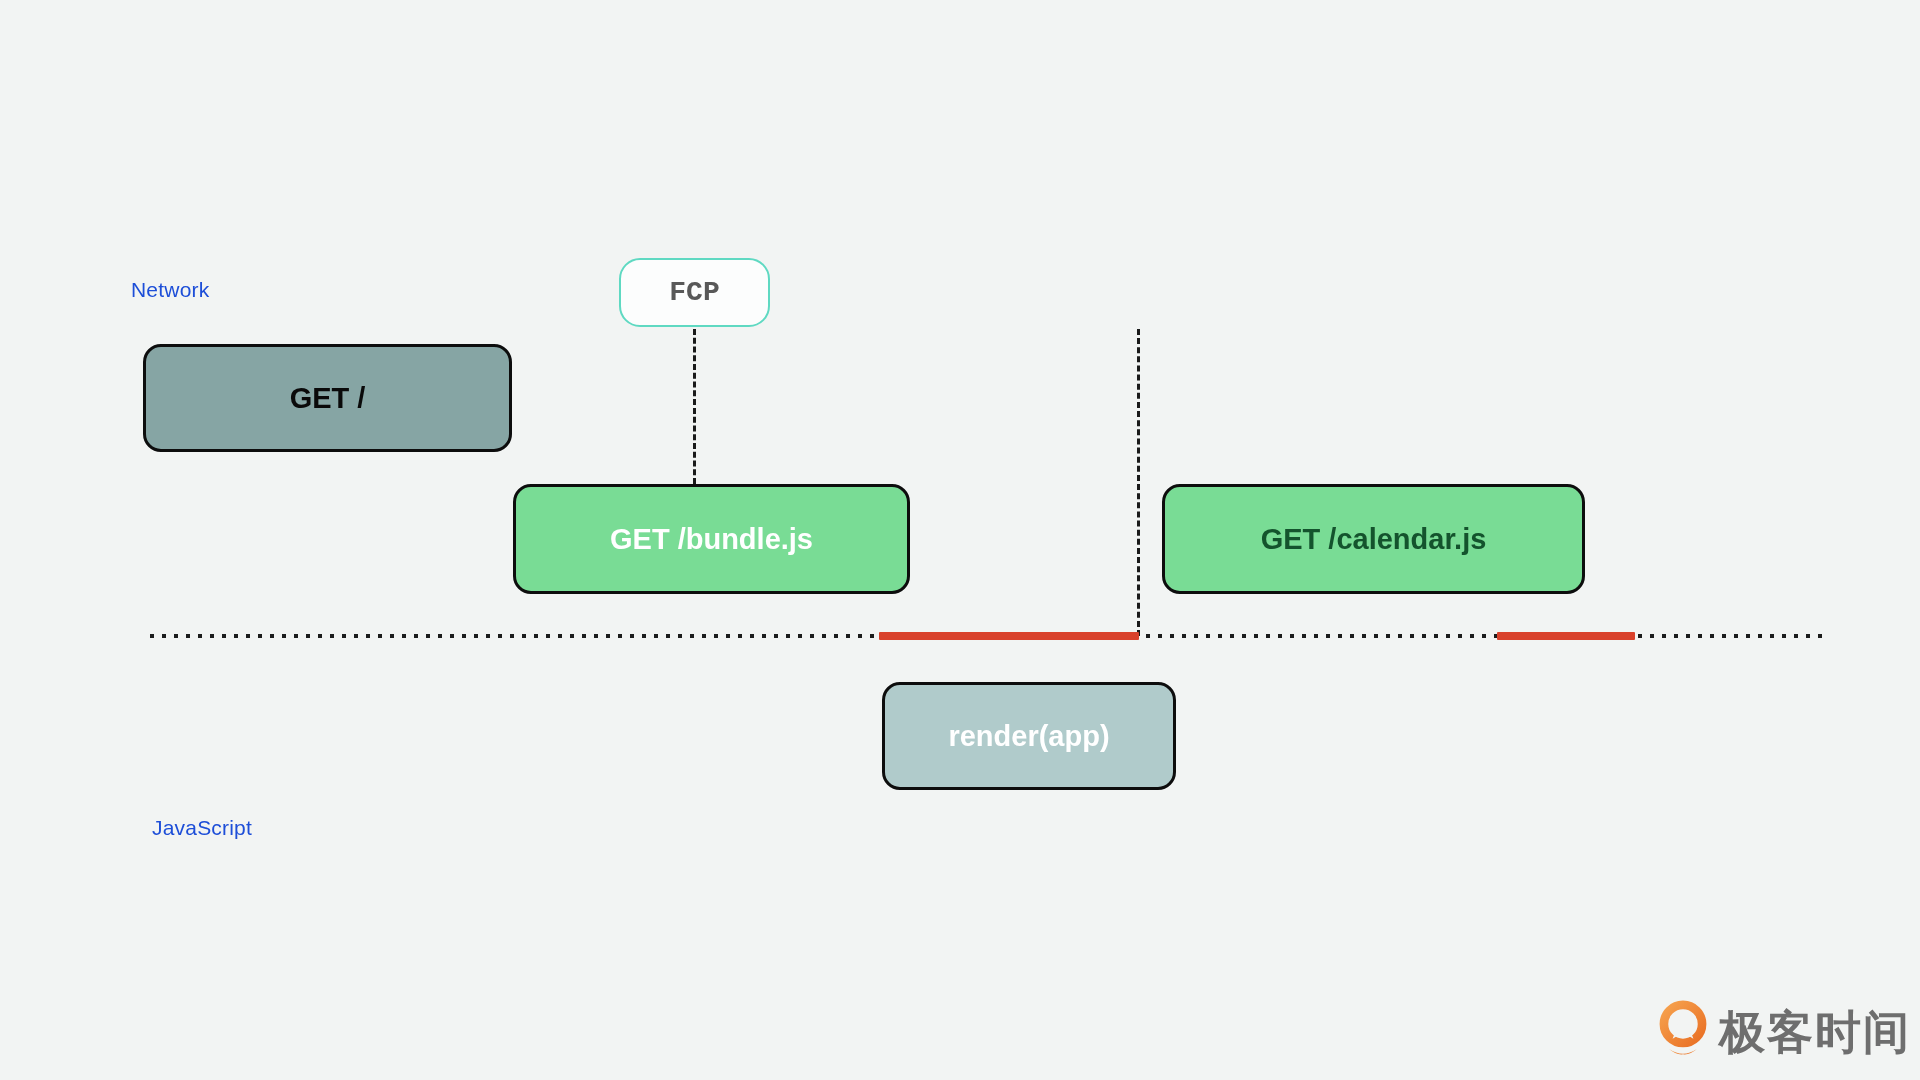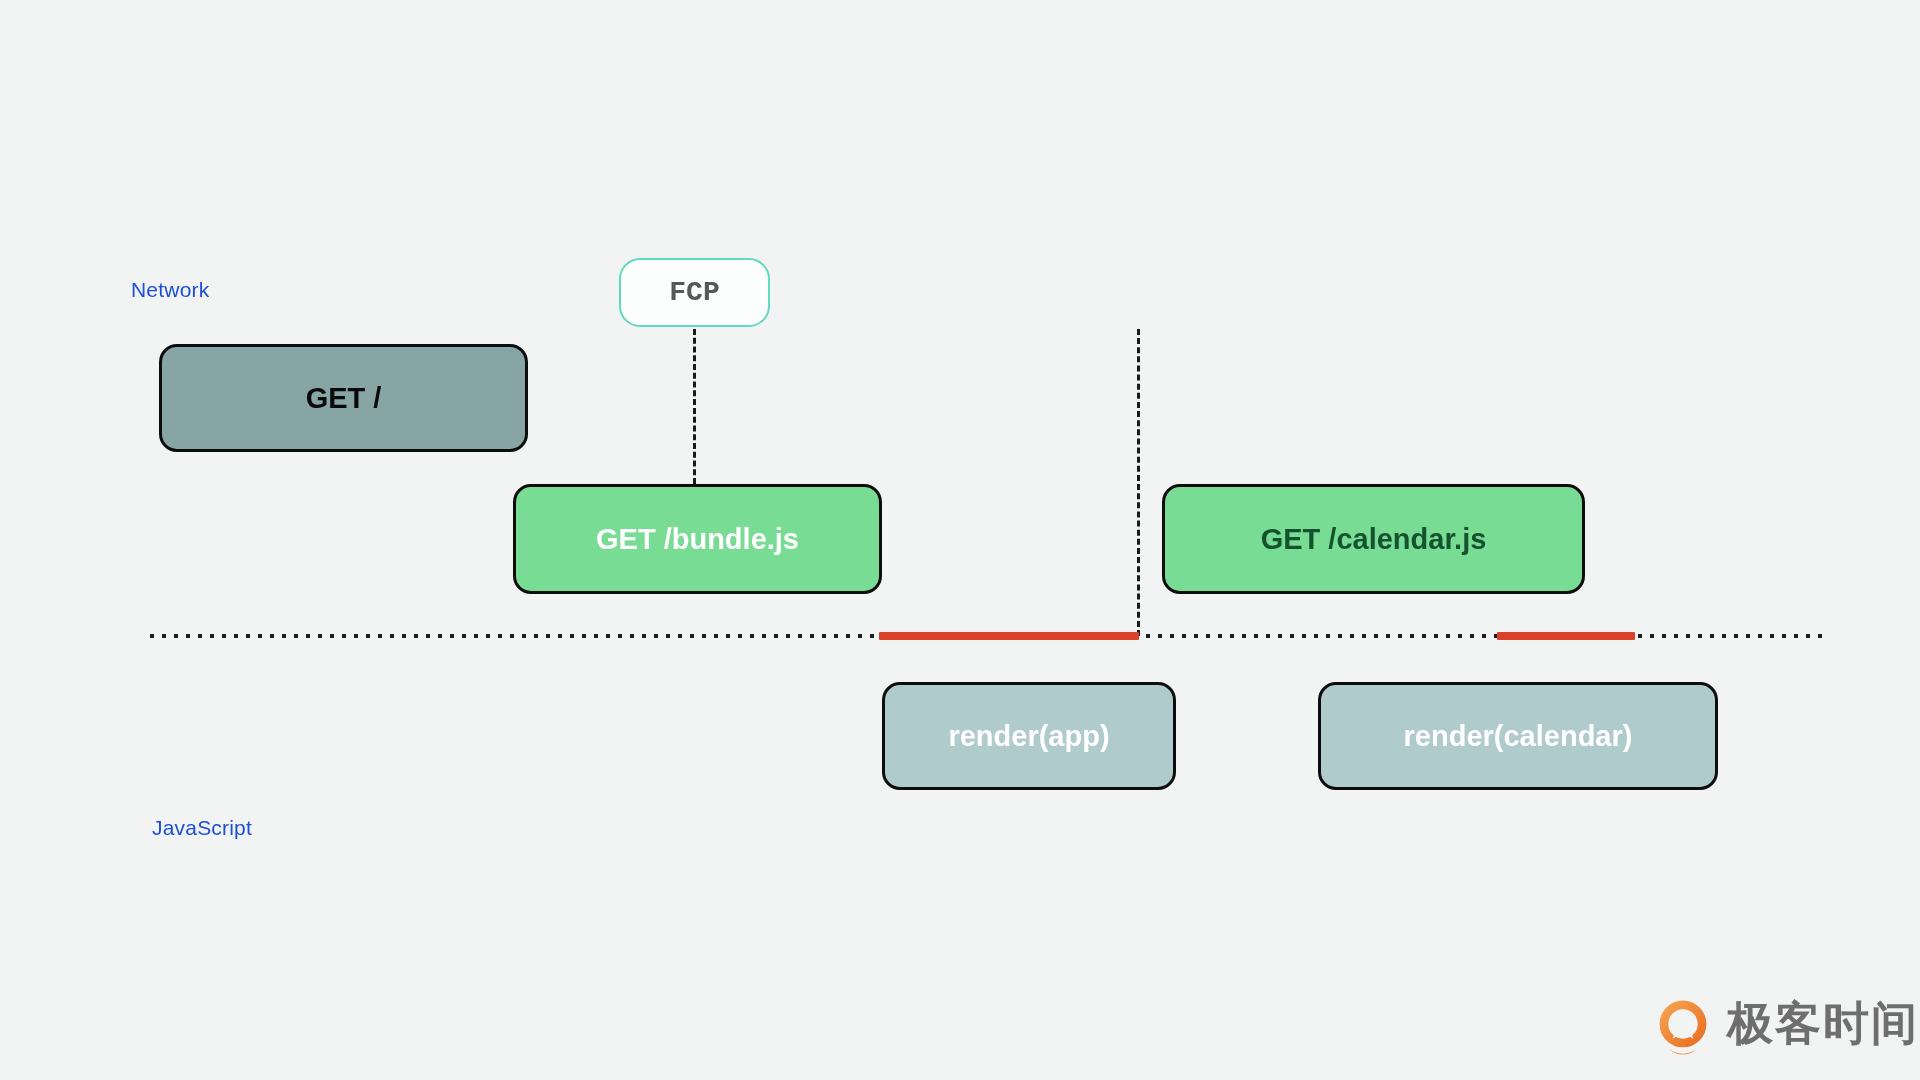--- a/index.html
+++ b/index.html
@@ -51,24 +51,24 @@
     border: 3px solid #0d0d0d;
     border-radius: 18px;
     display: flex;
     align-items: center;
     justify-content: center;
     font-weight: bold;
     font-size: 29px;
   }
   #get-root-box {
     left: 143px; top: 344px; width: 369px; height: 108px;
-    background: #86a5a4; color: #0a0a0a; margin-left: 16px;
+    background: #86a5a4; color: #0a0a0a;
   }
   #get-bundle-box {
-    left: 513px; top: 484px; width: 369px; height: 110px;
+    left: 513px; top: 484px; width: 397px; height: 110px;
     background: #79dc95; color: #ffffff;
   }
   #get-calendar-box {
     left: 1162px; top: 484px; width: 423px; height: 110px;
     background: #79dc95; color: #14532d;
   }
   #render-app-box {
     left: 882px; top: 682px; width: 294px; height: 108px;
     background: #b0cbcb; color: #ffffff;
   }
@@ -89,21 +89,22 @@
     background: #d9412b;
     border-radius: 1px;
   }
   #long-task-1 { left: 879px; width: 260px; }
   #long-task-2 { left: 1497px; width: 138px; }
 
   .brand {
     position: absolute;
     left: 1657px; top: 1000px;
     display: flex;
-    gap: 18px;
+    align-items: center;
+    gap: 10px;
   }
   .brand-text {
     font-size: 46px;
     font-weight: 600;
     color: #6e6e6e;
     letter-spacing: 2px;
     line-height: 1;
   }
 </style>
 </head>
@@ -129,21 +130,20 @@
   <div class="task-box" id="get-calendar-box">GET /calendar.js</div>
 
   <div id="main-thread-dotted"></div>
 
   <div class="long-task-segment" id="long-task-1"></div>
 
   <div class="long-task-segment" id="long-task-2"></div>
 
   <div class="task-box" id="render-app-box">render(app)</div>
 
-  <div class="task-box" id="render-calendar-box">render(calendar)</div>
 
   <div class="brand">
     <span>
       <svg width="52" height="60" viewBox="0 0 60 68" aria-hidden="true">
         <defs>
           <linearGradient id="gt-grad" x1="0" y1="0" x2="1" y2="1">
             <stop offset="0" stop-color="#f6a24e"></stop>
             <stop offset="1" stop-color="#e96f24"></stop>
           </linearGradient>
         </defs>

